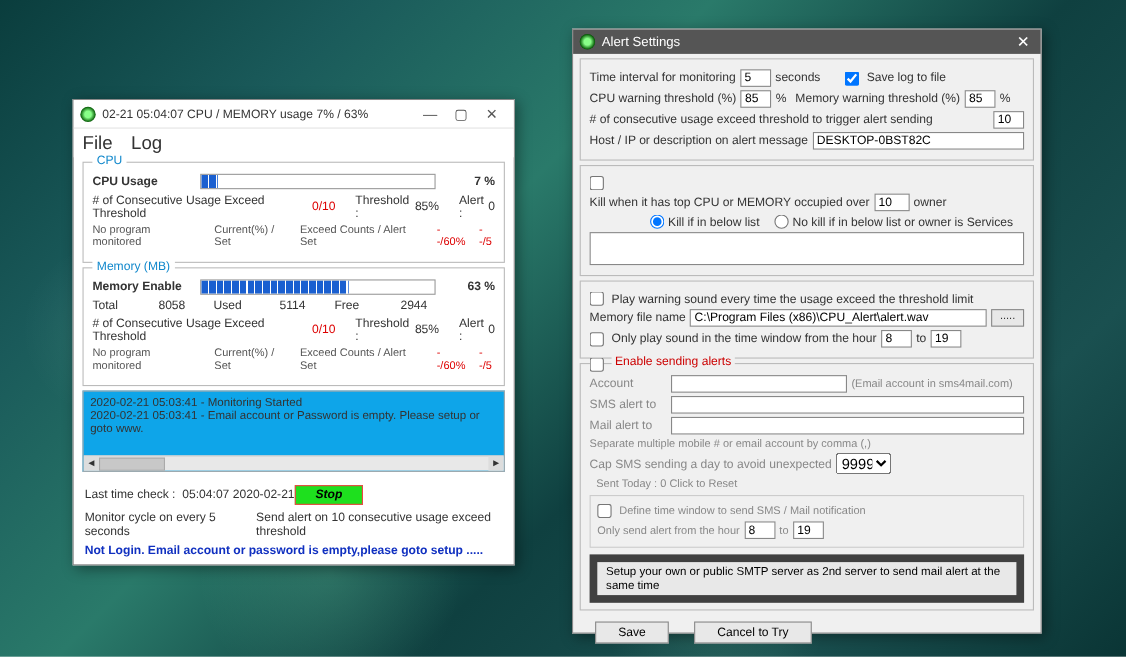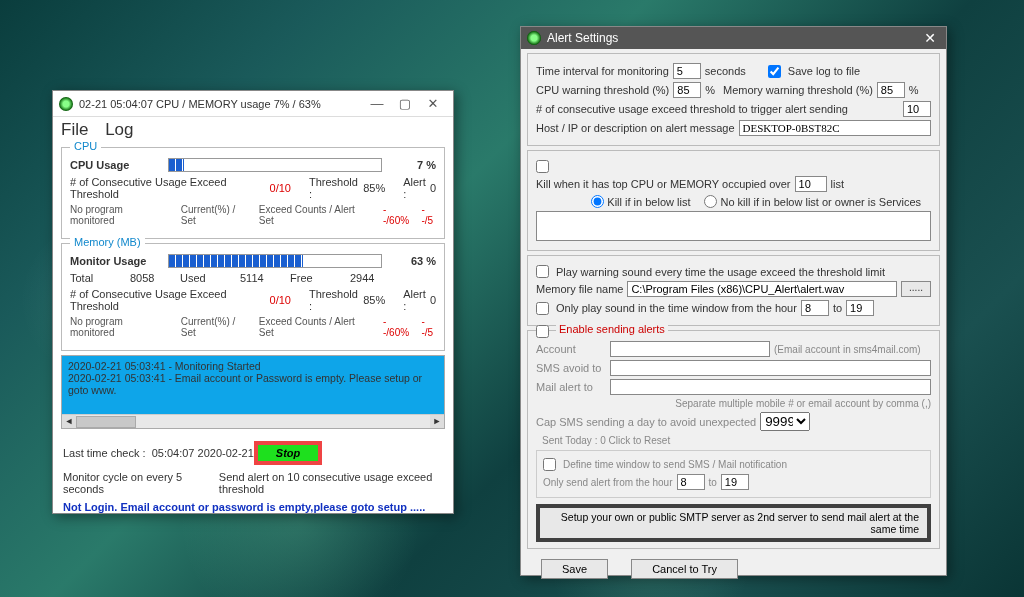--- a/index.html
+++ b/index.html
@@ -14,63 +14,63 @@
   content:""; position:absolute; inset:0;
   background: radial-gradient(circle at 300px 520px, rgba(150,255,200,0.15) 0, transparent 120px),
               radial-gradient(circle at 650px 560px, rgba(150,255,200,0.12) 0, transparent 100px),
               radial-gradient(circle at 100px 300px, rgba(200,255,230,0.08) 0, transparent 80px);
 }
 .window {
   position: absolute; background: #f0f0f0; border: 1px solid #888;
   box-shadow: 3px 3px 12px rgba(0,0,0,0.4);
 }
 
-.main-win { left: 52px; top: 90px; width: 402px; height: 424px; background:#fff;}
+.main-win { left: 66px; top: 90px; width: 402px; height: 424px; background:#fff;}
 .main-title { display:flex; align-items:center; height:26px; padding:0 6px; background:#fff; border-bottom:1px solid #ddd;}
 .app-icon { width:14px; height:14px; border-radius:50%; background:radial-gradient(circle,#8f8 30%,#050 70%); margin-right:6px;}
 .main-title span { flex:1; font-size:11px; color:#333;}
 .win-btn { width:28px; text-align:center; color:#555; font-size:13px;}
 .menubar { padding:3px 8px; font-size:17px; color:#333; background:#fff;}
 .menubar span { margin-right:12px;}
 .groupbox { margin:4px 8px; border:1px solid #bbb; padding:6px 8px 8px; position:relative;}
 .groupbox .legend { position:absolute; top:-8px; left:8px; background:#fff; padding:0 4px; font-size:11px; color:#18c;}
 .row { display:flex; align-items:center; margin:4px 0; font-size:11px; color:#333;}
 .row .lbl { flex:0 0 auto;font-weight:bold;}
 .bar { flex:1; height:14px; border:1px solid #999; margin:0 8px; position:relative; background:#fff; overflow:hidden;}
 .bar-fill { height:100%; background:repeating-linear-gradient(90deg,#1a5fd0 0,#1a5fd0 6px,#fff 6px,#fff 7px);}
 .pct { width:46px; text-align:right; font-weight:bold;}
 .red { color:#d00;}
 .small { font-size:10px; color:#555;}
 .logbox { margin:4px 8px; border:1px solid #aaa; background:#0ea5e9; height:74px; padding:4px 6px; font-size:10.5px; color:#333; overflow:hidden; position:relative;}
 .scroll-h { position:absolute; left:0; right:0; bottom:0; height:14px; background:#e8e8e8; border-top:1px solid #ccc;}
 .scroll-thumb { position:absolute; left:14px; top:1px; width:60px; height:12px; background:#c8c8c8; border:1px solid #aaa;}
 .scroll-btn { position:absolute; top:0; width:14px; height:14px; background:#ddd; text-align:center; line-height:12px; font-size:9px;}
 .footer { padding:4px 10px; font-size:11px; color:#333;}
-.stop-btn { float:right; background:#1ee01e; border:4px solid #ef4444; padding:2px 18px; font-weight:bold; font-style:italic; font-size:11px;}
+.stop-btn { float:right; background:#1ee01e; border:1px solid #ef4444; padding:2px 18px; font-weight:bold; font-style:italic; font-size:11px;}
 .link { color:#1030c0; font-weight:bold; font-size:11px;}
 
 
 .alert-win { left: 520px; top: 26px; width: 427px; height: 550px; background:#f0f0f0;}
 .alert-title { display:flex; align-items:center; height:22px; padding:0 6px; background:#555; color:#fff; font-size:12px;}
 .alert-title .app-icon { background:radial-gradient(circle,#8f8 30%,#050 70%);}
 .alert-title span { flex:1;}
 .close-x { font-size:14px; color:#fff; padding:0 4px;}
 .panel { border:1px solid #bbb; margin:4px 6px; padding:6px 8px; font-size:11px; color:#333; background:#f0f0f0;}
 .prow { display:flex; align-items:center; margin:3px 0; font-size:11px; flex-wrap:wrap; gap:4px;}
 .prow label { white-space:nowrap;}
 input.fld { border:1px solid #888; background:#fff; font-size:11px; padding:1px 3px; height:16px;}
 input.chk { margin-right:3px; vertical-align:middle;}
 .radio { display:inline-flex; align-items:center; margin-right:10px;}
 .radio input { margin-right:3px;}
 .bigfld { flex:1; min-width:60px; height:18px; border:1px solid #888; background:#fff;}
 .note { color:#888; font-size:10px;}
 .red-legend { color:#c00; position:relative; top:-3px; background:#f0f0f0; padding:0 3px;}
 .btn { border:1px solid #888; background:#e8e8e8; padding:3px 20px; font-size:11px;}
 .sound-browse { border:1px solid #888; background:#e8e8e8; width:30px; text-align:center; height:16px; font-size:10px; line-height:12px;}
-.smtp-btn { display:block; margin:6px auto 0; border:4px solid #404040; background:#e8e8e8; padding:3px 8px; font-size:10.5px; text-align:right;}
+.smtp-btn { display:block; margin:6px auto 0; border:7px solid #404040; background:#e8e8e8; padding:3px 8px; font-size:10.5px; text-align:left;}
 </style>
 </head>
 <body>
 
 <div class="window main-win">
   <div class="main-title">
     <div class="app-icon"></div>
     <span>02-21 05:04:07 CPU / MEMORY usage 7% / 63%</span>
     <div class="win-btn">—</div>
     <div class="win-btn">▢</div>
@@ -103,21 +103,21 @@
       <span style="margin-left:14px">Current(%) / Set</span>
       <span style="margin-left:8px">Exceed Counts / Alert Set</span>
       <span class="red" style="margin-left:14px">--/60%</span>
       <span class="red" style="margin-left:10px">--/5</span>
     </div>
   </div>
 
   <div class="groupbox">
     <div class="legend">Memory (MB)</div>
     <div class="row">
-      <span class="lbl" style="width:90px">Monitor Usage</span>
+      <span class="lbl" style="width:90px">Memory Enable</span>
       <div class="bar">
           <div class="bar-fill" style="width:63%"></div>
         </div>
       <span class="pct">63 %</span>
     </div>
     <div class="row">
       <span style="width:60px">Total</span>
       <span style="width:50px">8058</span>
       <span style="width:60px">Used</span>
       <span style="width:50px">5114</span>
@@ -190,32 +190,32 @@
       <label style="margin-left:4px">Memory warning threshold (%)</label>
       <input class="fld" style="width: 28px;" value="85">
       <span>%</span>
     </div>
     <div class="prow">
       <label style="flex:1"># of consecutive usage exceed threshold to trigger alert sending</label>
       <input class="fld" style="width: 28px;" value="10">
     </div>
     <div class="prow">
       <label>Host / IP or description on alert message</label>
-      <input class="fld" style="flex: 1 1 0%; font-family: Liberation Serif, serif;" value="DESKTOP-0BST82C">
+      <input class="fld" style="flex: 1 1 0%;" value="DESKTOP-0BST82C">
     </div>
   </div>
 
   <div class="panel">
     <div class="prow">
       <input type="checkbox" class="chk" style="">
     </div>
     <div class="prow">
       <label>Kill when it has top CPU or MEMORY occupied over</label>
       <input class="fld" style="width: 32px;" value="10">
-      <span>list</span>
+      <span>owner</span>
     </div>
     <div class="prow" style="justify-content:flex-end">
       <span class="radio">
           <input type="radio" checked="" style="">
           <label>Kill if in below list</label>
         </span>
       <span class="radio">
           <input type="radio" style="">
           <label>No kill if in below list or owner is Services</label>
         </span>
@@ -248,28 +248,28 @@
     <div class="prow" style="margin-top:-12px">
       <input type="checkbox" class="chk" style="">
       <span class="red-legend">Enable sending alerts</span>
     </div>
     <div class="prow">
       <label style="width:70px;color:#888">Account</label>
       <input class="fld" style="width: 160px;">
       <span class="note">(Email account in sms4mail.com)</span>
     </div>
     <div class="prow">
-      <label style="width:70px;color:#888">SMS avoid to</label>
+      <label style="width:70px;color:#888">SMS alert to</label>
       <input class="fld" style="flex: 1 1 0%;">
     </div>
     <div class="prow">
       <label style="width:70px;color:#888">Mail alert to</label>
       <input class="fld" style="flex: 1 1 0%;">
     </div>
-    <div class="prow" style="justify-content:flex-end">
+    <div class="prow" style="justify-content:flex-start">
       <span class="note">Separate multiple mobile # or email account by comma (,)</span>
     </div>
     <div class="prow">
       <label style="color:#888">Cap SMS sending a day to avoid unexpected</label>
       <select class="fld" style="width:50px"><option>9999</option></select>
       <span class="note" style="margin-left:6px">Sent Today : 0   Click to Reset</span>
     </div>
     <div style="border:1px solid #ccc;padding:4px 6px;margin-top:4px">
       <div class="prow">
         <input type="checkbox" class="chk" style="">

